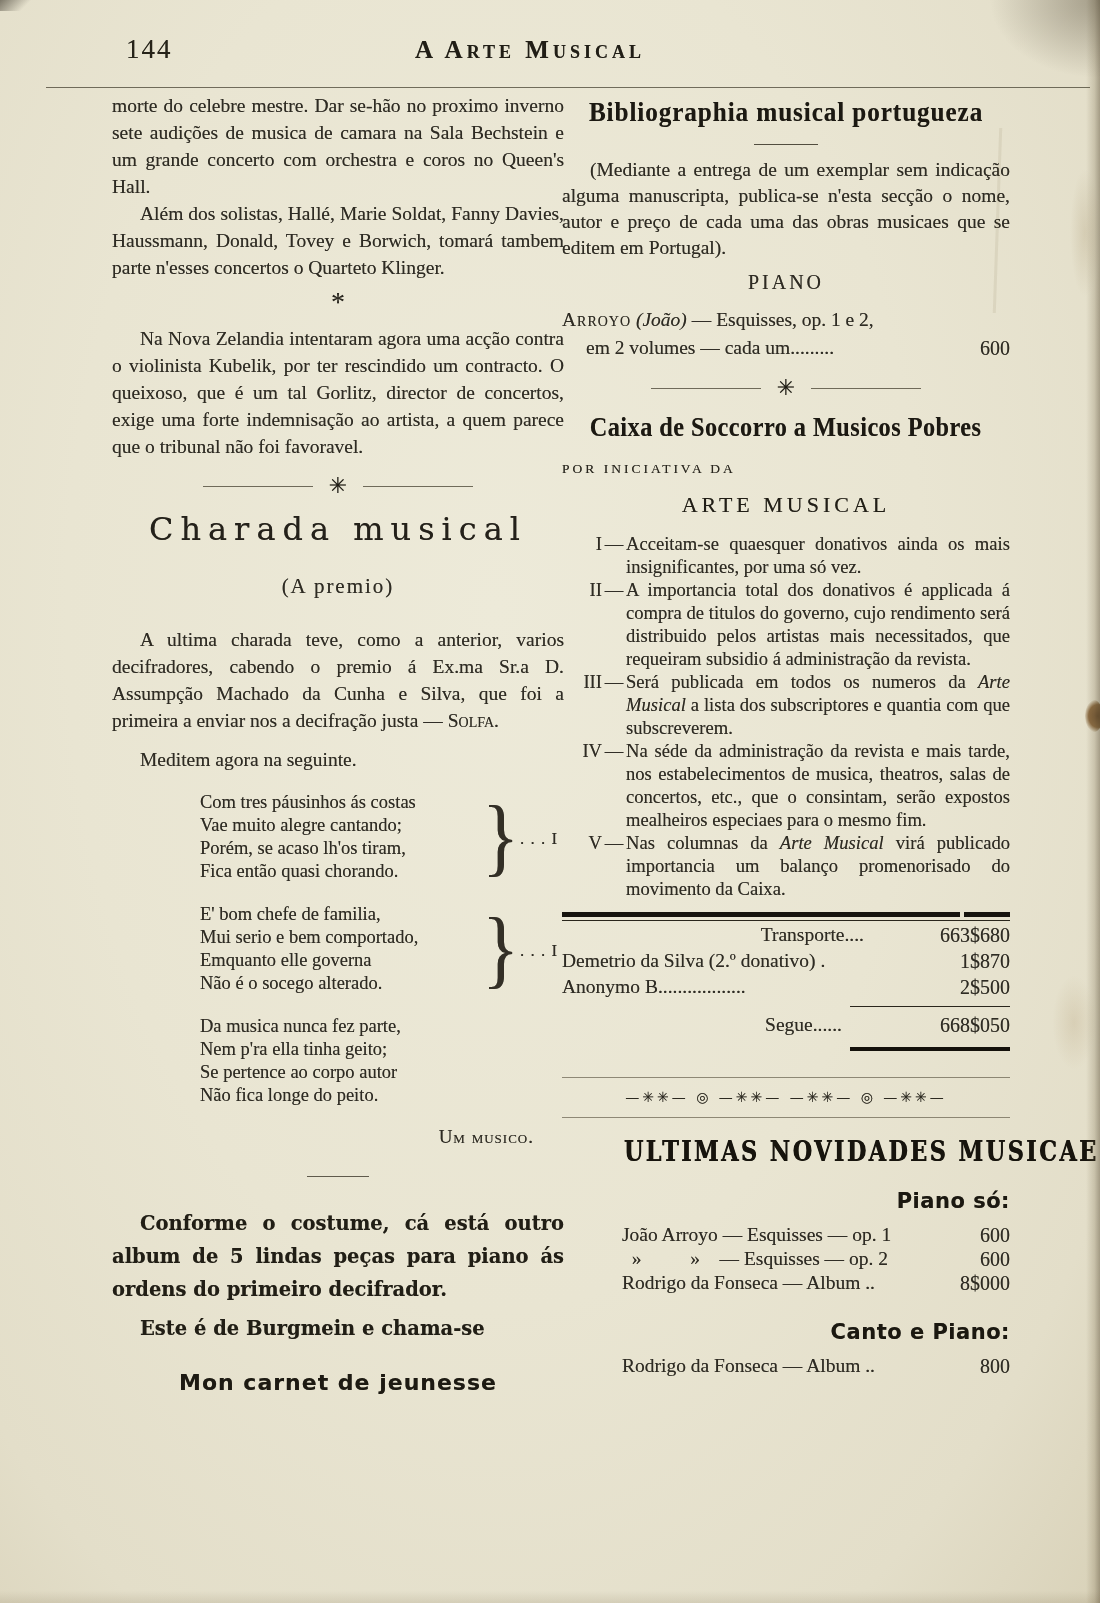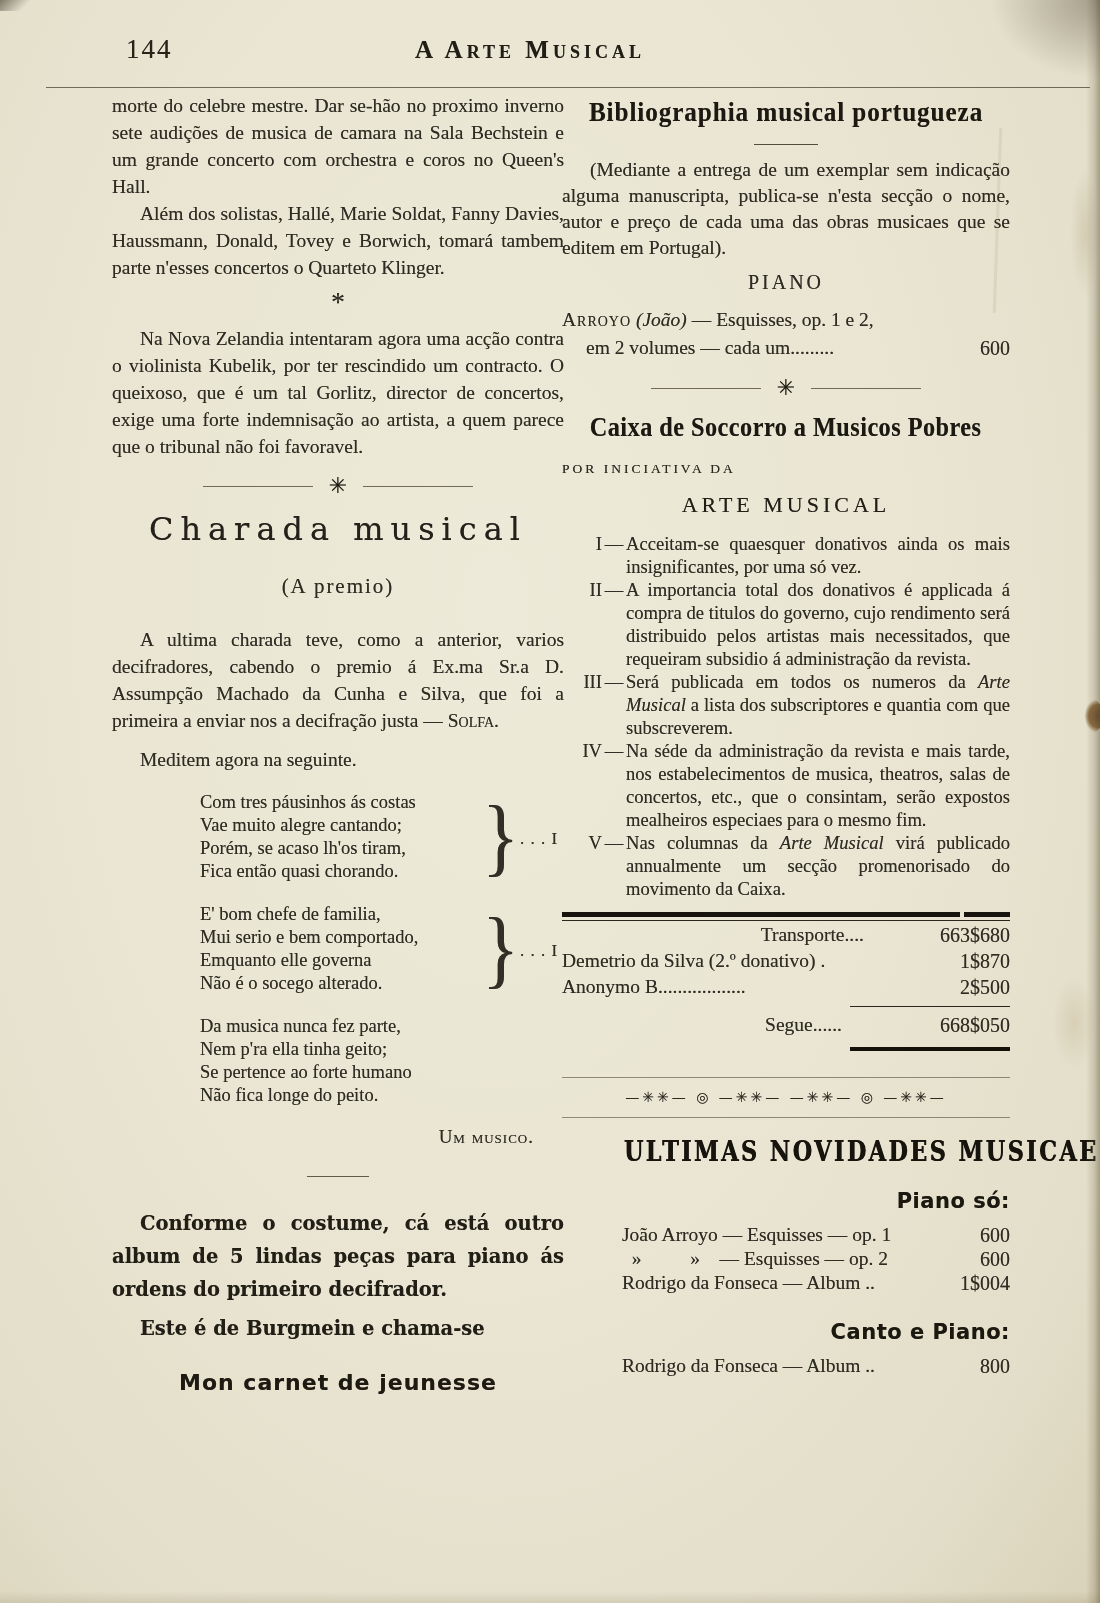--- a/index.html
+++ b/index.html
@@ -153,21 +153,21 @@
       <div>Mui serio e bem comportado,</div>
       <div>Emquanto elle governa</div>
       <div>Não é o socego alterado.</div>
       <span class="v-brace">}</span>
       <span class="v-mark">. . . I</span>
     </div>
 
     <div class="verse">
       <div>Da musica nunca fez parte,</div>
       <div>Nem p'ra ella tinha geito;</div>
-      <div>Se pertence ao forte humano</div>
+      <div>Se pertence ao corpo autor</div>
       <div>Não fica longe do peito.</div>
     </div>
 
     <div class="signature">Um musico.</div>
     <div class="short-rule"></div>
 
     <p class="bold-para indent">Conforme o costume, cá está outro album de 5 lindas peças para piano ás ordens do primeiro decifrador.</p>
     <p class="bold-para bold-para2 indent">Este é de Burgmein e chama-se</p>
     <div class="album-title">Mon carnet de jeunesse</div>
   </div>
@@ -213,21 +213,21 @@
         <span class="c-text"><span>Será publicada em todos os numeros da </span><em>Arte Musical</em><span> a lista dos subscriptores e quantia com que subscreverem.</span></span>
       </div>
       <div class="citem">
         <span class="c-num">IV</span>
         <span class="c-dash">—</span>
         <span class="c-text"><span>Na séde da administração da revista e mais tarde, nos estabelecimentos de musica, theatros, salas de concertos, etc., que o consintam, serão expostos mealheiros especiaes para o mesmo fim.</span><em></em><span></span></span>
       </div>
       <div class="citem">
         <span class="c-num">V</span>
         <span class="c-dash">—</span>
-        <span class="c-text"><span>Nas columnas da </span><em>Arte Musical</em><span> virá publicado annualmente um secção promenorisado do movimento da Caixa.</span></span>
+        <span class="c-text"><span>Nas columnas da </span><em>Arte Musical</em><span> virá publicado importancia um balanço promenorisado do movimento da Caixa.</span></span>
       </div>
     </div>
 
     <div class="acct">
       <div class="acct-top">
           <div class="notch"></div>
         </div>
       <div class="acct-thin"></div>
       <div class="a-row">
         <span class="a-label a-label-r">Transporte....</span>
@@ -258,21 +258,21 @@
       <div class="nov-row">
         <span class="nov-label">João Arroyo — Esquisses — op. 1</span>
         <span class="nov-price">600</span>
       </div>
       <div class="nov-row">
         <span class="nov-label">  »          »    — Esquisses — op. 2</span>
         <span class="nov-price">600</span>
       </div>
       <div class="nov-row">
         <span class="nov-label">Rodrigo da Fonseca — Album ..</span>
-        <span class="nov-price">1$004</span>
+        <span class="nov-price">8$000</span>
       </div>
     </div>
 
     <div class="nov-head" style="margin-top:24px">Canto e Piano:</div>
     <div class="nov-entries">
       <div class="nov-row">
         <span class="nov-label">Rodrigo da Fonseca — Album ..</span>
         <span class="nov-price">800</span>
       </div>
     </div>

